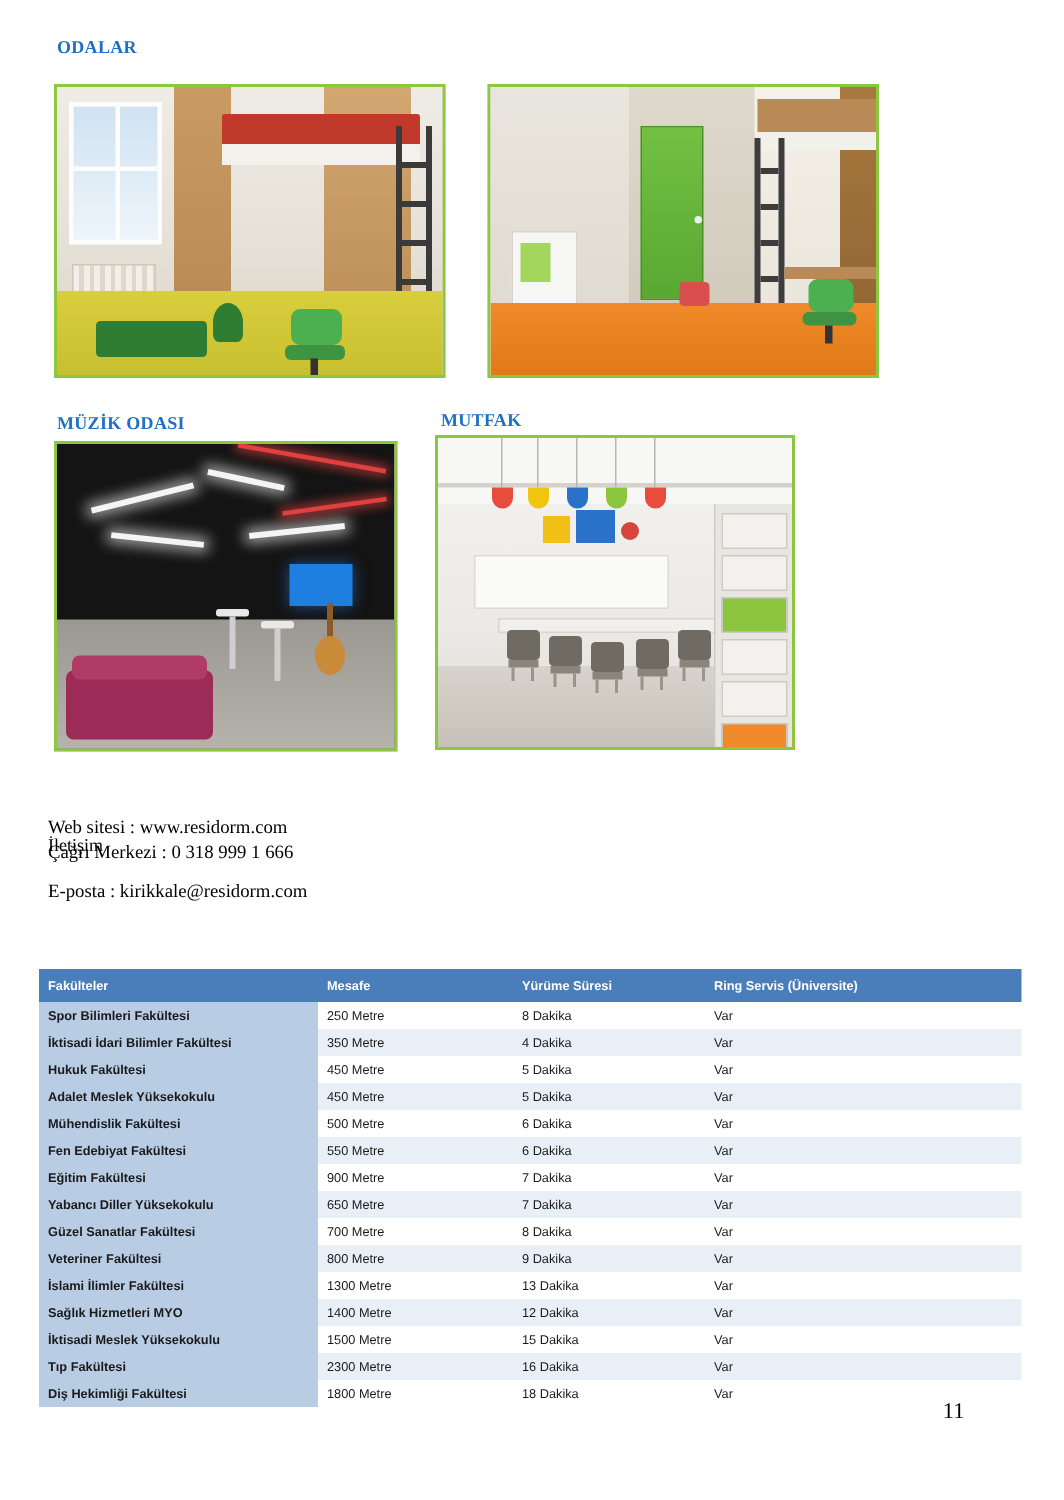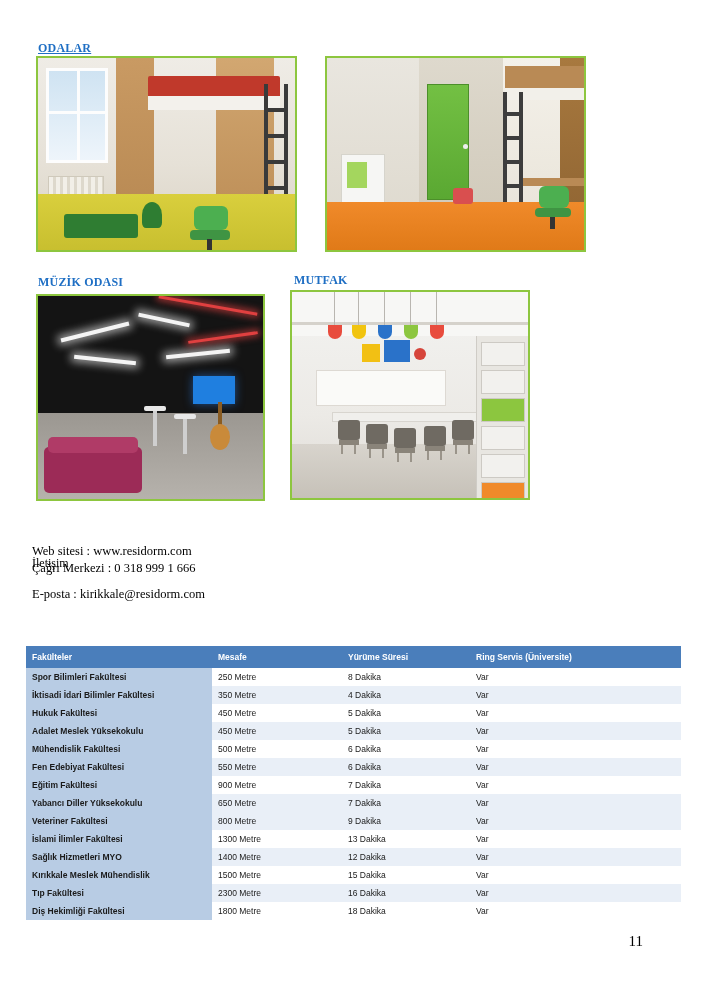--- a/index.html
+++ b/index.html
@@ -24,21 +24,21 @@
   }
 
   
   .sec-heading {
     font-family: "Liberation Serif", serif;
     font-weight: bold;
     font-size: 12px;
     color: #1f6fc4;
     letter-spacing: 0.2px;
   }
-  #h-odalar { position: absolute; left: 38px; top: 41px; text-decoration: underline; }
+  #h-odalar { position: absolute; left: 38px; top: 24px; }
   #h-muzik  { position: absolute; left: 38px; top: 275px; }
   #h-mutfak { position: absolute; left: 294px; top: 273px; }
 
   
   .photo {
     position: absolute;
     border: 2px solid #8dc63f;
     overflow: hidden;
     background: #ddd;
   }
@@ -390,40 +390,46 @@
           <td class="c1">900 Metre</td>
           <td class="c2">7 Dakika</td>
           <td class="c3">Var</td>
         </tr>
         <tr class="alt">
           <td class="c0">Yabancı Diller Yüksekokulu</td>
           <td class="c1">650 Metre</td>
           <td class="c2">7 Dakika</td>
           <td class="c3">Var</td>
         </tr>
+        <tr>
+          <td class="c0">Güzel Sanatlar  Fakültesi</td>
+          <td class="c1">700 Metre</td>
+          <td class="c2">8 Dakika</td>
+          <td class="c3">Var</td>
+        </tr>
         <tr class="alt">
           <td class="c0">Veteriner Fakültesi</td>
           <td class="c1">800 Metre</td>
           <td class="c2">9 Dakika</td>
           <td class="c3">Var</td>
         </tr>
         <tr>
           <td class="c0">İslami İlimler Fakültesi</td>
           <td class="c1">1300 Metre</td>
           <td class="c2">13 Dakika</td>
           <td class="c3">Var</td>
         </tr>
         <tr class="alt">
           <td class="c0">Sağlık Hizmetleri MYO</td>
           <td class="c1">1400 Metre</td>
           <td class="c2">12 Dakika</td>
           <td class="c3">Var</td>
         </tr>
         <tr>
-          <td class="c0">Kırıkkale Meslek Mühendislik</td>
+          <td class="c0">İktisadi Meslek Yüksekokulu</td>
           <td class="c1">1500 Metre</td>
           <td class="c2">15 Dakika</td>
           <td class="c3">Var</td>
         </tr>
         <tr class="alt">
           <td class="c0">Tıp Fakültesi</td>
           <td class="c1">2300 Metre</td>
           <td class="c2">16 Dakika</td>
           <td class="c3">Var</td>
         </tr>

